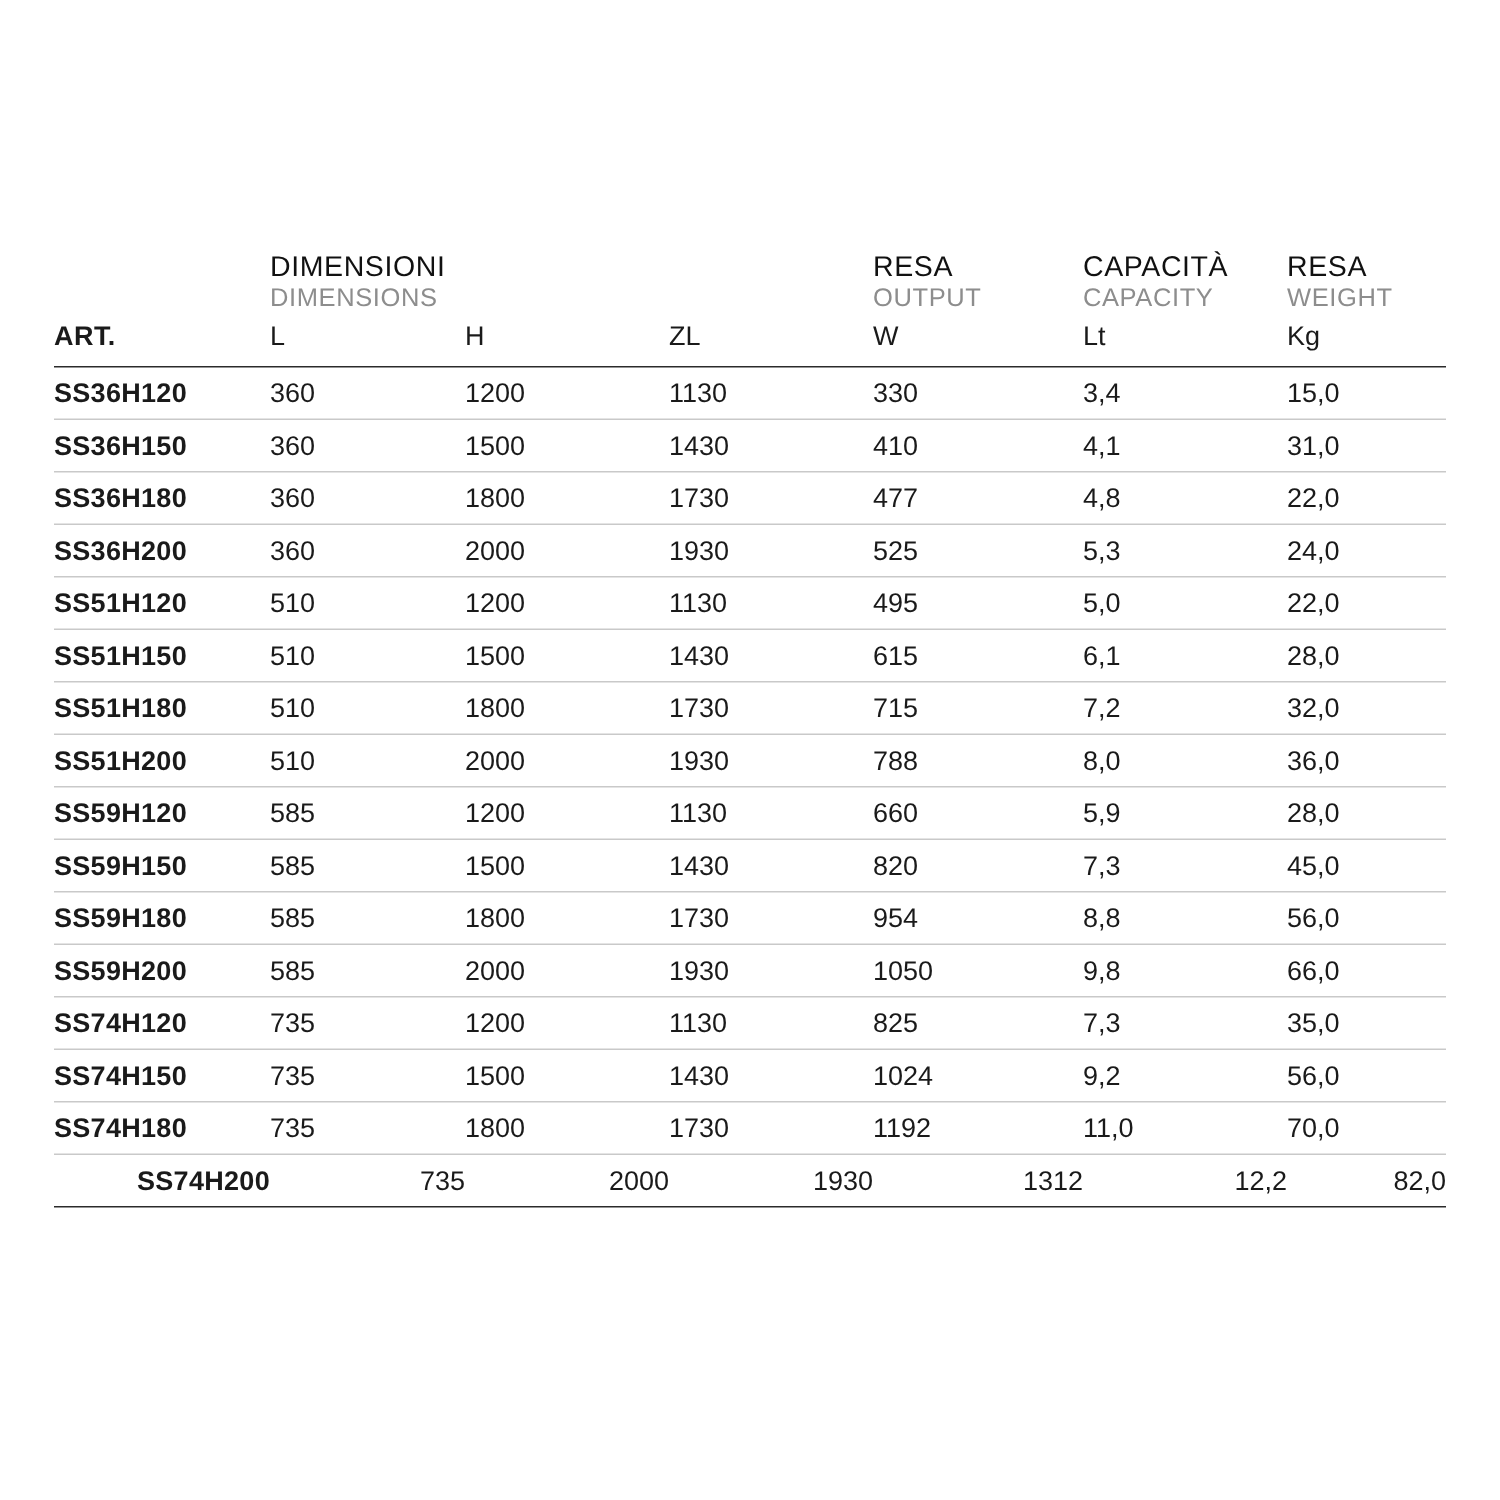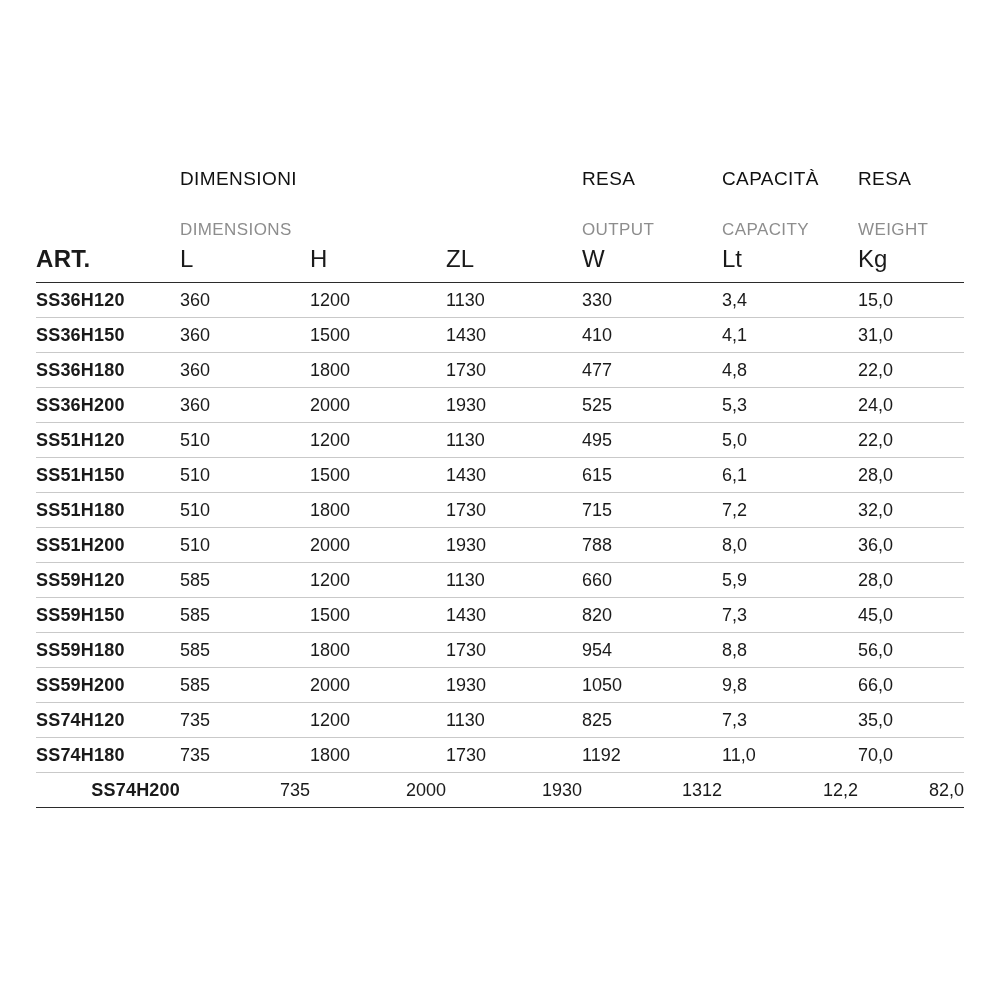--- a/index.html
+++ b/index.html
@@ -48,26 +48,25 @@
     font-size: 19px;
     letter-spacing: 0.4px;
     color: #111111;
     white-space: nowrap;
   }
   .grp .en {
     font-size: 17px;
     letter-spacing: 0.4px;
     color: #8d8d8d;
     white-space: nowrap;
-    margin-top: 31px;
   }
 
   
   tr.sub-row td {
-    font-size: 24px;
+    font-size: 18px;
     padding: 2px 0 9px 0;
     border-bottom: 1.6px solid #2b2b2b;
     vertical-align: bottom;
     white-space: nowrap;
   }
   tr.sub-row td.art {
     font-weight: bold;
     letter-spacing: 0.3px;
   }
 
@@ -258,20 +257,29 @@
       <tr>
         <td class="art">SS74H120</td>
         <td class="val">735</td>
         <td class="val">1200</td>
         <td class="val">1130</td>
         <td class="val">825</td>
         <td class="val">7,3</td>
         <td class="val">35,0</td>
       </tr>
       <tr>
+        <td class="art">SS74H150</td>
+        <td class="val">735</td>
+        <td class="val">1500</td>
+        <td class="val">1430</td>
+        <td class="val">1024</td>
+        <td class="val">9,2</td>
+        <td class="val">56,0</td>
+      </tr>
+      <tr>
         <td class="art">SS74H180</td>
         <td class="val">735</td>
         <td class="val">1800</td>
         <td class="val">1730</td>
         <td class="val">1192</td>
         <td class="val">11,0</td>
         <td class="val">70,0</td>
       </tr>
       <tr>
         <td class="art">SS74H200</td>

